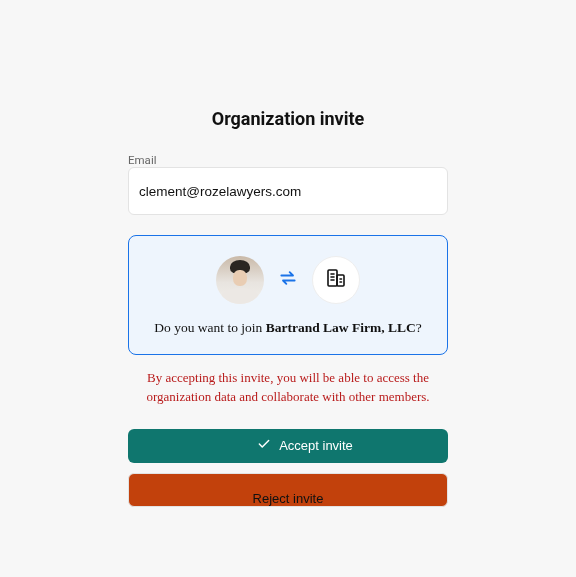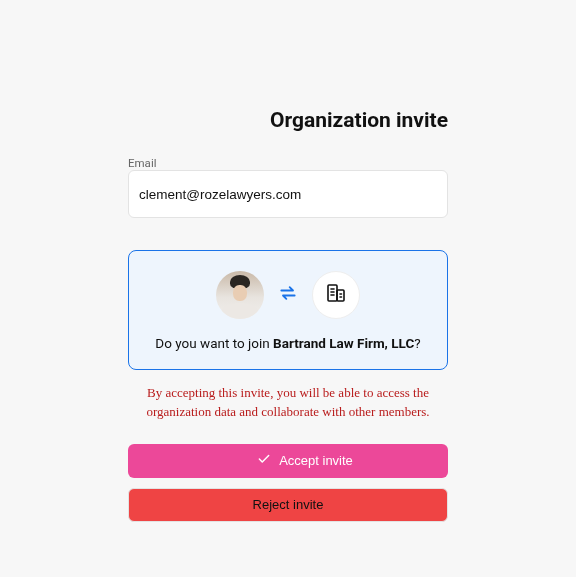--- a/index.html
+++ b/index.html
@@ -10,49 +10,50 @@
     font-family: -apple-system, BlinkMacSystemFont, "Segoe UI", Roboto, Helvetica, Arial, sans-serif;
     display: flex;
     align-items: flex-start;
     justify-content: center;
   }
   .card {
     width: 320px;
     margin-top: 108px;
   }
   .title {
-    font-size: 21px;
+    font-size: 18px;
     font-weight: 700;
     color: #111;
-    text-align: right;
+    text-align: center;
     margin-bottom: 24px;
   }
   .field-label {
     font-size: 11.5px;
     color: #666;
     display: block;
   }
   .email-input {
     width: 100%;
     height: 48px;
     padding: 0 10px;
     font-size: 13.5px;
     color: #111;
     background: #fff;
     border: 1px solid #e3e3e3;
     border-radius: 6px;
     outline: none;
   }
   .invite-box {
-    margin-top: 32px;
+    margin-top: 20px;
     border: 1px solid #1a73e8;
     background: #eef5fd;
     border-radius: 8px;
     padding: 20px 20px 18px;
     text-align: center;
+    font-family: Liberation Serif, serif;
   }
   .pair {
     display: flex;
     align-items: center;
     justify-content: center;
     gap: 14px;
     margin-bottom: 16px;
   }
   .avatar {
     width: 48px;
@@ -119,30 +120,31 @@
     border-radius: 6px;
     font-size: 13px;
     font-weight: 500;
     cursor: pointer;
     display: flex;
     align-items: center;
     justify-content: center;
     gap: 8px;
   }
   .btn-primary {
-    background: #ec4899;
+    background: #0f766e;
     color: #fff;
     border: none;
     padding-left: 34px;
   }
   .btn-secondary {
     margin-top: 10px;
-    background: #ef4444;
+    background: #c2410c;
     color: #111;
     border: 1px solid #e3e3e3;
+    align-items: flex-end;
   }
 </style>
 </head>
 <body>
 
 <div class="card">
   <h1 class="title">Organization invite</h1>
 
   <label class="field-label">Email</label>
   <input class="email-input" type="text" value="clement@rozelawyers.com" style="">

